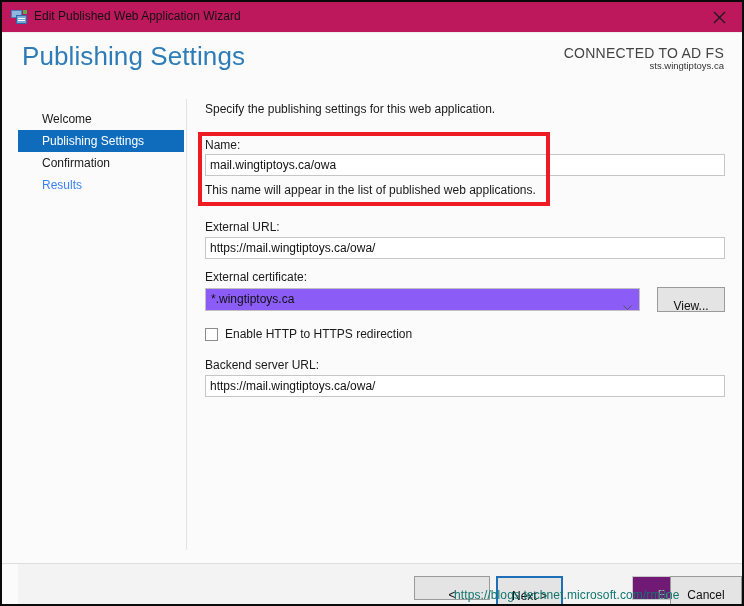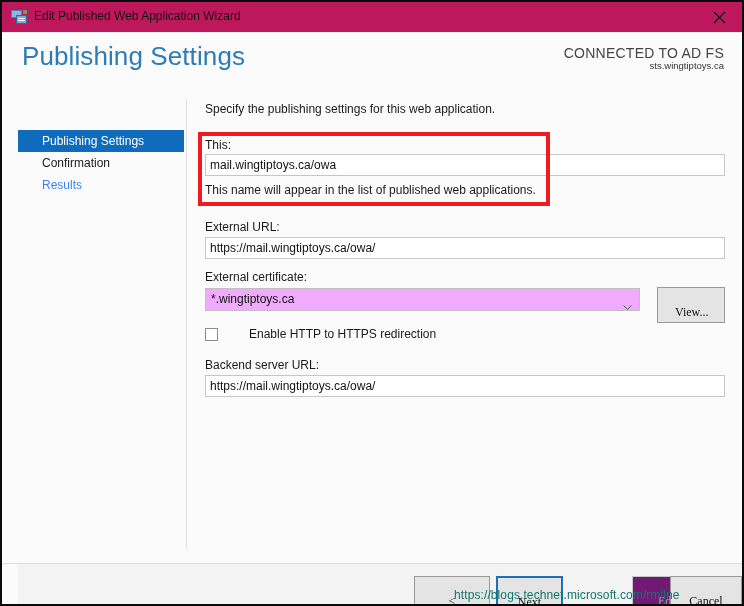--- a/index.html
+++ b/index.html
@@ -158,65 +158,64 @@
     font-family: "Liberation Sans", sans-serif;
     font-size: 12px;
     color: #111111;
     padding: 0 4px;
     outline: none;
   }
   .combo {
     position: absolute;
     box-sizing: border-box;
     height: 23px;
-    background: #f0abfc;
+    background: #8b5cf6;
     border: 1px solid #c0c0c0;
     cursor: pointer;
   }
   .combo-value {
     position: absolute;
     left: 5px; top: 3px;
     font-size: 12px;
     color: #111111;
     white-space: nowrap;
   }
   .combo-arrow {
     position: absolute;
     right: 7px; top: 8px;
     width: 9px; height: 6px;
   }
   .btn {
     position: absolute;
     box-sizing: border-box;
     background: #e4e4e4;
     border: 1px solid #9a9a9a;
-    font-family: Liberation Serif, serif;
+    font-family: Liberation Sans, sans-serif;
     font-size: 12px;
     color: #0f0f0f;
     cursor: pointer;
     text-align: center;
-    padding: 17px;
+    padding: 11px;
   }
   .btn.focused {
     border: 2px solid #1d6fb8;
     background: #e4e4e4;
   }
   .btn.disabled {
     color: #a3a3a3;
     border-color: #c8c8c8;
     background: #701a75;
     cursor: default;
     margin-left: 40px;
   }
   .checkbox-row {
     position: absolute;
     display: flex;
     align-items: center;
     cursor: pointer;
-    gap: 24px;
   }
   .checkbox-box {
     width: 13px;
     height: 13px;
     box-sizing: border-box;
     border: 1px solid #8d8d8d;
     background: #ffffff;
     flex: 0 0 auto;
   }
   .checkbox-label {
@@ -287,31 +286,32 @@
 
   <div class="header">
     <div class="page-title">Publishing Settings</div>
     <div class="connected-block">
       <div class="connected-label">CONNECTED TO AD FS</div>
       <div class="connected-host">sts.wingtiptoys.ca</div>
     </div>
   </div>
 
   <div class="sidebar">
+    <div class="side-item" style="top:10px;">Welcome</div>
     <div class="side-item selected" style="top:32px;">Publishing Settings</div>
     <div class="side-item" style="top:54px;">Confirmation</div>
     <div class="side-item disabled" style="top:76px;">Results</div>
   </div>
   <div class="v-divider"></div>
 
   <div class="content">
 
     <div class="intro-text">Specify the publishing settings for this web application.</div>
 
-    <div class="field-label" style="left:18px; top:40px;">This:</div>
+    <div class="field-label" style="left:18px; top:40px;">Name:</div>
     <input class="text-input" style="left: 18px; top: 56px; width: 520px;" type="text" value="mail.wingtiptoys.ca/owa">
     <div class="helper-text" style="left:18px; top:85px;">This name will appear in the list of published web applications.</div>
 
     <div class="field-label" style="left:18px; top:122px;">External URL:</div>
     <input class="text-input" style="left: 18px; top: 139px; width: 520px;" type="text" value="https://mail.wingtiptoys.ca/owa/">
 
     <div class="field-label" style="left:18px; top:172px;">External certificate:</div>
     <div class="combo" style="left:18px; top:190px; width:435px;">
       <span class="combo-value">*.wingtiptoys.ca</span>
       <span class="combo-arrow">

